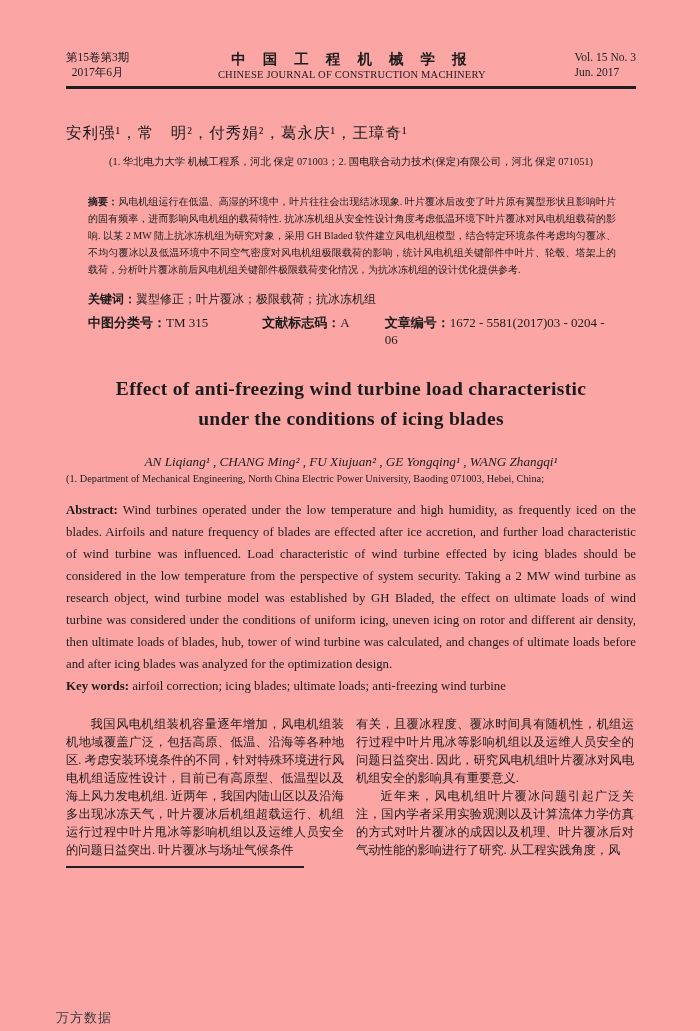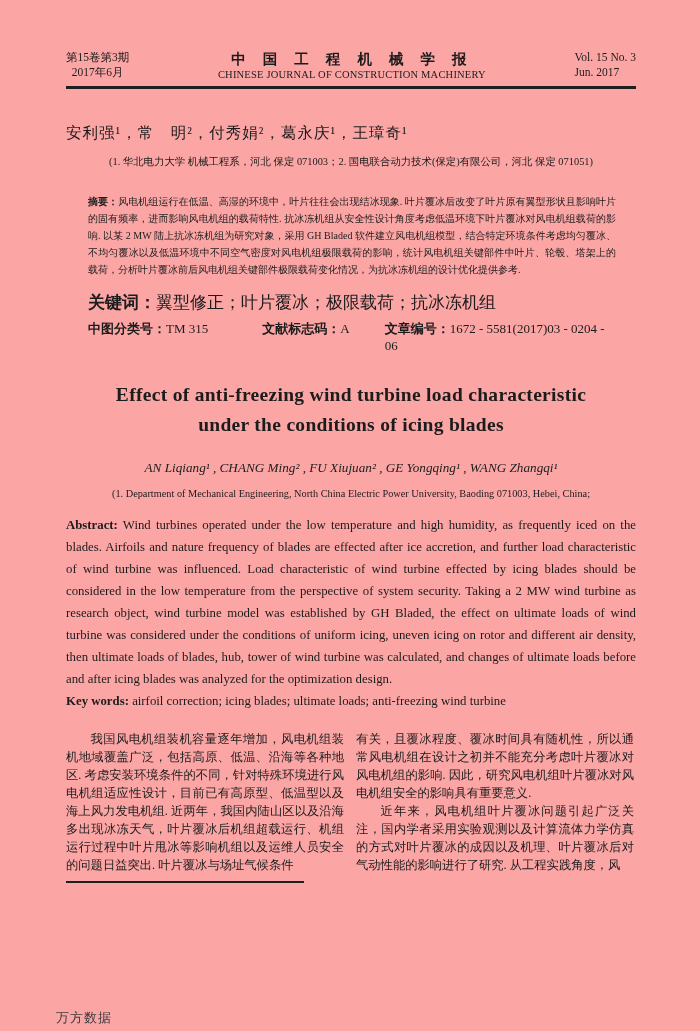--- a/index.html
+++ b/index.html
@@ -31,31 +31,31 @@
   }
   .authors-cn{margin-top:34px;text-align:left;font-size:15.5px;letter-spacing:1px;}
   .affil-cn{margin-top:11px;text-align:center;font-size:10.4px;}
   
   .abstract-cn{
     margin:24px 20px 12px 22px;
     font-size:10px;line-height:17px;
     text-align:justify;
   }
   .lbl{font-family:"DejaVu Sans","Liberation Sans",sans-serif;font-weight:bold;}
-  .kw-cn{margin:13px 20px 0 22px;font-size:17px;}
+  .kw-cn{margin:13px 20px 0 22px;font-size:12px;}
   .cls-line{margin:6px 20px 8px 22px;font-size:13px;display:flex;}
   .cls-item1{width:178px;}
   .cls-item2{width:125px;}
   
   .title-en{
     margin:26px 0 0;text-align:center;
     font-weight:bold;font-size:19.5px;line-height:30px;letter-spacing:.3px;
   }
   .authors-en{margin-top:20px;text-align:center;font-style:italic;font-size:13.2px;}
-  .affil-en{margin-top:9px;text-align:center;font-size:10.3px;line-height:17px;}
+  .affil-en{text-align:left;font-size:10.3px;line-height:17px;}
   .abstract-en{margin-top:12px;font-size:12.8px;line-height:22px;text-align:justify;}
   .abstract-en p{margin:0;}
   .lbl-en{font-weight:bold;}
   
   .columns{display:flex;gap:12px;margin-top:18px;}
   .col{width:278px;font-size:12.3px;line-height:18px;text-align:justify;}
   .col p{margin:0;}
   .col p.indent{text-indent:2em;}
   
   .foot-rule{width:238px;height:2px;background:#1f1f1f;margin-top:7px;}
@@ -121,21 +121,21 @@
   <div class="abstract-en">
     <p><span class="lbl-en">Abstract:</span> <span>Wind turbines operated under the low temperature and high humidity, as frequently iced on the blades. Airfoils and nature frequency of blades are effected after ice accretion, and further load characteristic of wind turbine was influenced. Load characteristic of wind turbine effected by icing blades should be considered in the low temperature from the perspective of system security. Taking a 2 MW wind turbine as research object, wind turbine model was established by GH Bladed, the effect on ultimate loads of wind turbine was considered under the conditions of uniform icing, uneven icing on rotor and different air density, then ultimate loads of blades, hub, tower of wind turbine was calculated, and changes of ultimate loads before and after icing blades was analyzed for the optimization design.</span></p>
     <p><span class="lbl-en">Key words:</span> <span>airfoil correction; icing blades; ultimate loads; anti-freezing wind turbine</span></p>
   </div>
 
   <div class="columns">
     <div class="col">
       <p class="indent">我国风电机组装机容量逐年增加，风电机组装机地域覆盖广泛，包括高原、低温、沿海等各种地区. 考虑安装环境条件的不同，针对特殊环境进行风电机组适应性设计，目前已有高原型、低温型以及海上风力发电机组. 近两年，我国内陆山区以及沿海多出现冰冻天气，叶片覆冰后机组超载运行、机组运行过程中叶片甩冰等影响机组以及运维人员安全的问题日益突出. 叶片覆冰与场址气候条件</p>
     </div>
     <div class="col">
-      <p>有关，且覆冰程度、覆冰时间具有随机性，所以通常风电机组在设计之初并不能充分考虑叶片覆冰对风电机组的影响. 因此，研究风电机组叶片覆冰对风电机组安全的影响具有重要意义.</p>
+      <p>有关，且覆冰程度、覆冰时间具有随机性，机组运行过程中叶片甩冰等影响机组以及运维人员安全的问题日益突出. 因此，研究风电机组叶片覆冰对风电机组安全的影响具有重要意义.</p>
       <p class="indent">近年来，风电机组叶片覆冰问题引起广泛关注，国内学者采用实验观测以及计算流体力学仿真的方式对叶片覆冰的成因以及机理、叶片覆冰后对气动性能的影响进行了研究. 从工程实践角度，风</p>
     </div>
   </div>
 
   <div class="foot-rule"></div>
 
   <div class="watermark">万方数据</div>
 </div>
 
 </body></html>

